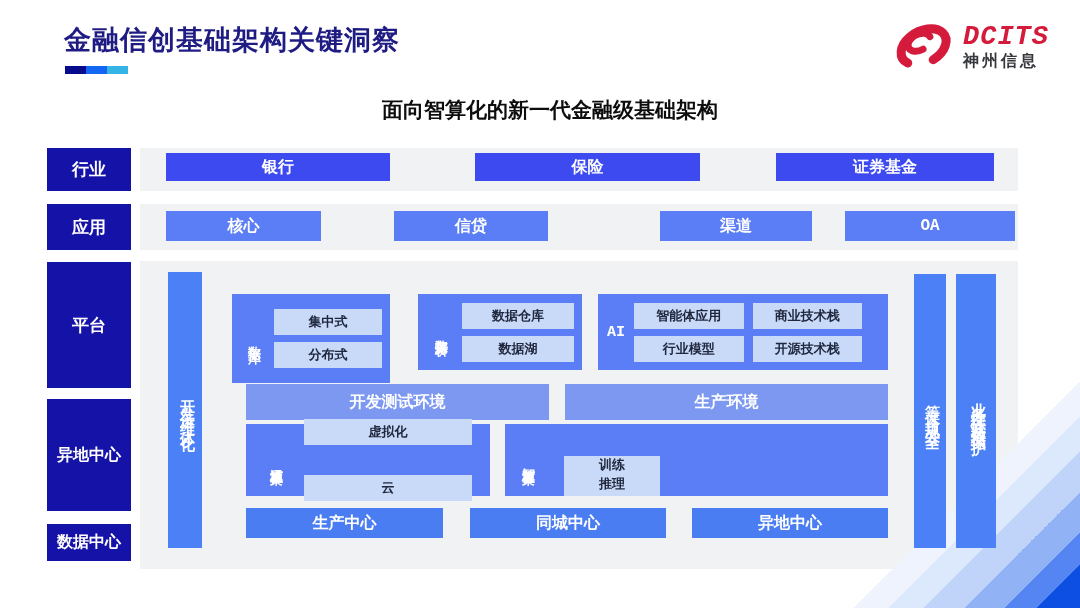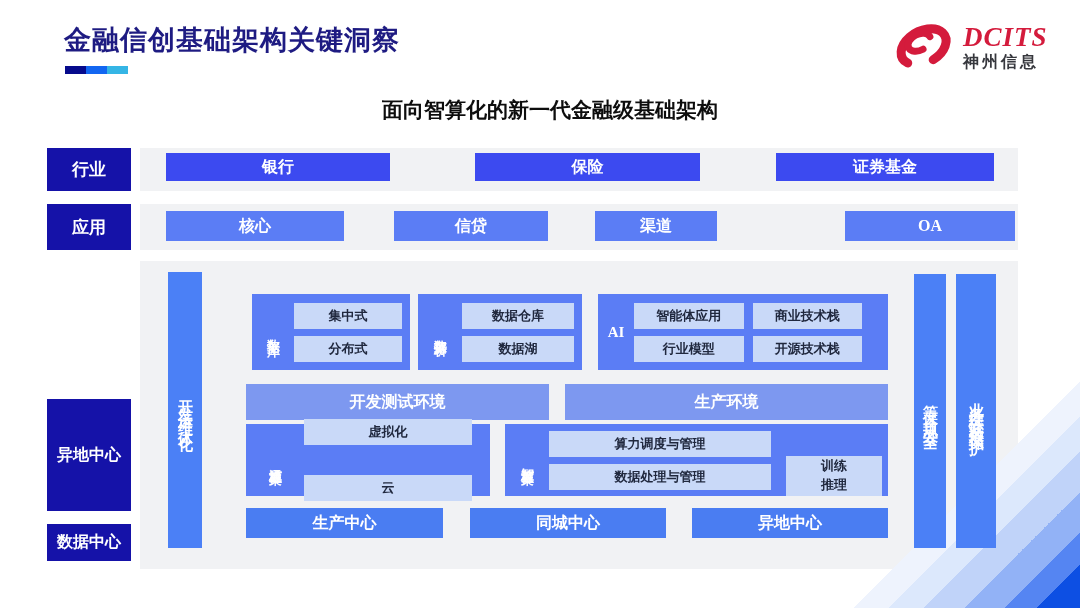--- a/index.html
+++ b/index.html
@@ -1,17 +1,17 @@
 <!DOCTYPE html>
 <html><head>
 <meta charset="utf-8">
 <style>
   html,body{margin:0;padding:0;background:#fff;}
   .page{position:relative;width:1080px;height:608px;background:#ffffff;overflow:hidden;
-        font-family:Liberation Serif, serif;}
+        font-family:Liberation Mono, monospace;}
   .abs{position:absolute;}
 
   
   .title{left:64px;top:22px;font-size:27px;font-weight:bold;color:#1e1b82;letter-spacing:1px;}
   .underline{left:65px;top:66px;display:flex;}
   .underline span{width:21px;height:8px;display:block;}
   .u1{background:#060a8c;} .u2{background:#1266f1;} .u3{background:#35b5e5;}
   .logo{left:890px;top:18px;display:flex;align-items:center;gap:7px;}
   .logo-txt{display:flex;flex-direction:column;line-height:1.05;}
   .logo-brand{font-size:27px;font-weight:bold;font-style:italic;color:#d41b3c;letter-spacing:1px;}
@@ -25,38 +25,38 @@
   .sb4{top:399px;height:112px;font-size:16px;} .sb5{top:524px;height:37px;font-size:16px;}
 
   
   .strip{left:140px;width:878px;background:#f1f2f4;}
   .st1{top:148px;height:43px;} .st2{top:204px;height:46px;} .panel{top:261px;height:308px;}
 
   .btn{display:flex;align-items:center;justify-content:center;color:#fff;font-weight:bold;}
   .row1{top:153px;height:28px;background:#3c4af0;font-size:16px;}
   .r1a{left:166px;width:224px;} .r1b{left:475px;width:225px;} .r1c{left:776px;width:218px;}
   .row2{top:211px;height:30px;background:#5b7df5;font-size:16px;}
-  .r2a{left:166px;width:178px;} .r2b{left:394px;width:154px;} .r2c{left:595px;width:122px;text-align:center;} .r2d{left:845px;width:170px;}
+  .r2a{left:166px;width:155px;} .r2b{left:394px;width:154px;} .r2c{left:660px;width:152px;text-align:center;} .r2d{left:845px;width:170px;}
 
   
   .vbar{background:#4b80f6;color:#fff;font-weight:bold;font-size:15px;
         writing-mode:vertical-lr;text-orientation:upright;letter-spacing:6px;
         display:flex;align-items:center;justify-content:center;}
   .devops{left:168px;top:272px;width:34px;height:276px;}
   .secure{left:914px;top:274px;width:32px;height:274px;}
   .bcdp{left:956px;top:274px;width:40px;height:274px;letter-spacing:4px;}
 
   
   .group{background:#5b7df5;display:flex;align-items:center;}
   .vlabel{writing-mode:vertical-lr;text-orientation:upright;color:#fff;font-weight:bold;
           font-size:13px;letter-spacing:2px;display:flex;align-items:center;justify-content:center;height:100%;}
   .chips{flex:1;display:flex;flex-direction:column;gap:7px;}
   .chip{height:26px;background:#c9d9f8;color:#20283e;font-size:13px;font-weight:600;
         display:flex;align-items:center;justify-content:center;}
-  .db{left:252px;top:294px;width:158px;height:76px;}
+  .db{left:232px;top:294px;width:158px;height:89px;}
   .db .vlabel{width:42px;} .db .chips{margin-right:8px;}
   .da{left:418px;top:294px;width:164px;height:76px;}
   .da .vlabel{width:44px;letter-spacing:1px;} .da .chips{margin-right:8px;}
   .ai{left:598px;top:294px;width:290px;height:76px;}
   .ai-label{width:36px;color:#fff;font-weight:bold;font-size:15px;text-align:center;}
   .ai-grid{flex:1;display:grid;grid-template-columns:1fr 1fr;gap:7px 9px;margin-right:26px;}
 
   .envbar{top:384px;height:36px;background:#7d98f0;font-size:16px;}
   .env1{left:246px;width:303px;} .env2{left:565px;width:323px;}
 
@@ -111,20 +111,21 @@
   <div class="abs subtitle z2">面向智算化的新一代金融级基础架构</div>
 
   <div class="abs strip st1"></div>
   <div class="abs strip st2"></div>
   <div class="abs strip panel"></div>
 
   <div class="abs corner"></div>
 
   <div class="abs side sb1 z2">行业</div>
   <div class="abs side sb2 z2">应用</div>
+  <div class="abs side sb3 z2">平台</div>
   <div class="abs side sb4 z2">异地中心</div>
   <div class="abs side sb5 z2">数据中心</div>
 
   <div class="abs btn row1 r1a z2">银行</div>
   <div class="abs btn row1 r1b z2">保险</div>
   <div class="abs btn row1 r1c z2">证券基金</div>
 
   <div class="abs btn row2 r2a z2">核心</div>
   <div class="abs btn row2 r2b z2">信贷</div>
   <div class="abs btn row2 r2c z2">渠道</div>
@@ -166,24 +167,20 @@
   <div class="abs group fw gc z2">
     <div class="vlabel">通算框架</div>
     <div class="chips">
       <div class="chip">虚拟化</div>
       <div class="chip">云</div>
     </div>
   </div>
 
   <div class="abs group fw ic z2">
     <div class="vlabel">智算框架</div>
-    <div class="chips">
-      <div class="chip">算力调度与管理</div>
-      <div class="chip">数据处理与管理</div>
-    </div>
     <div class="train">训练
 推理</div>
   </div>
 
   <div class="abs btn center-btn c1 z2">生产中心</div>
   <div class="abs btn center-btn c2 z2">同城中心</div>
   <div class="abs btn center-btn c3 z2">异地中心</div>
 
 </div>
 

